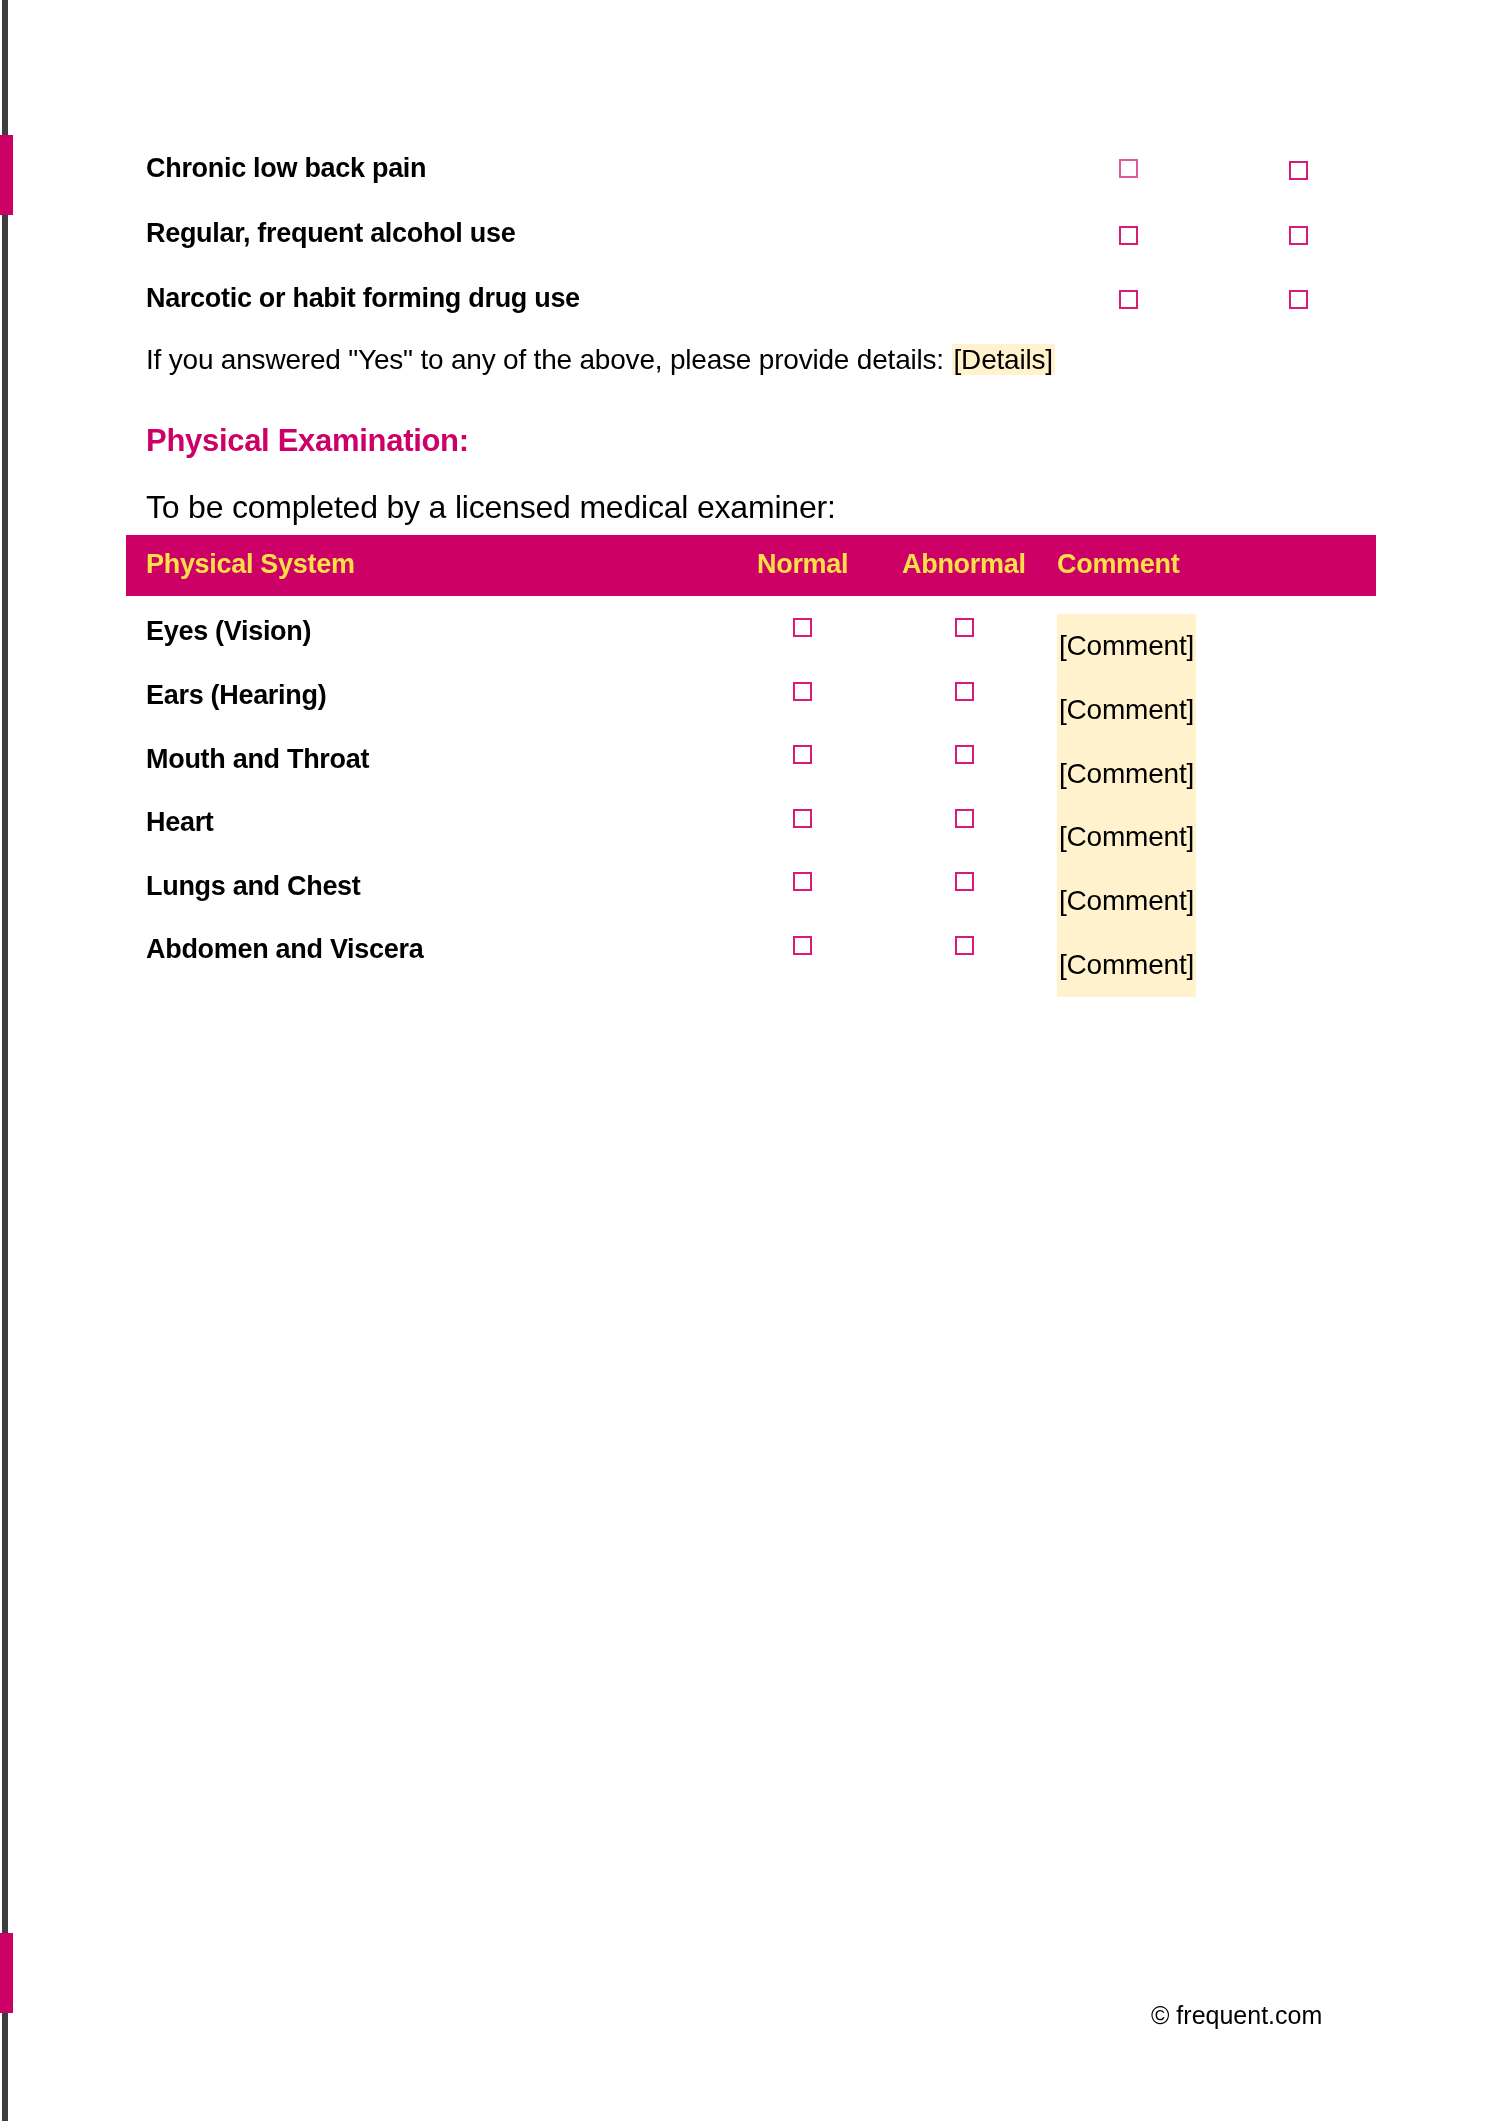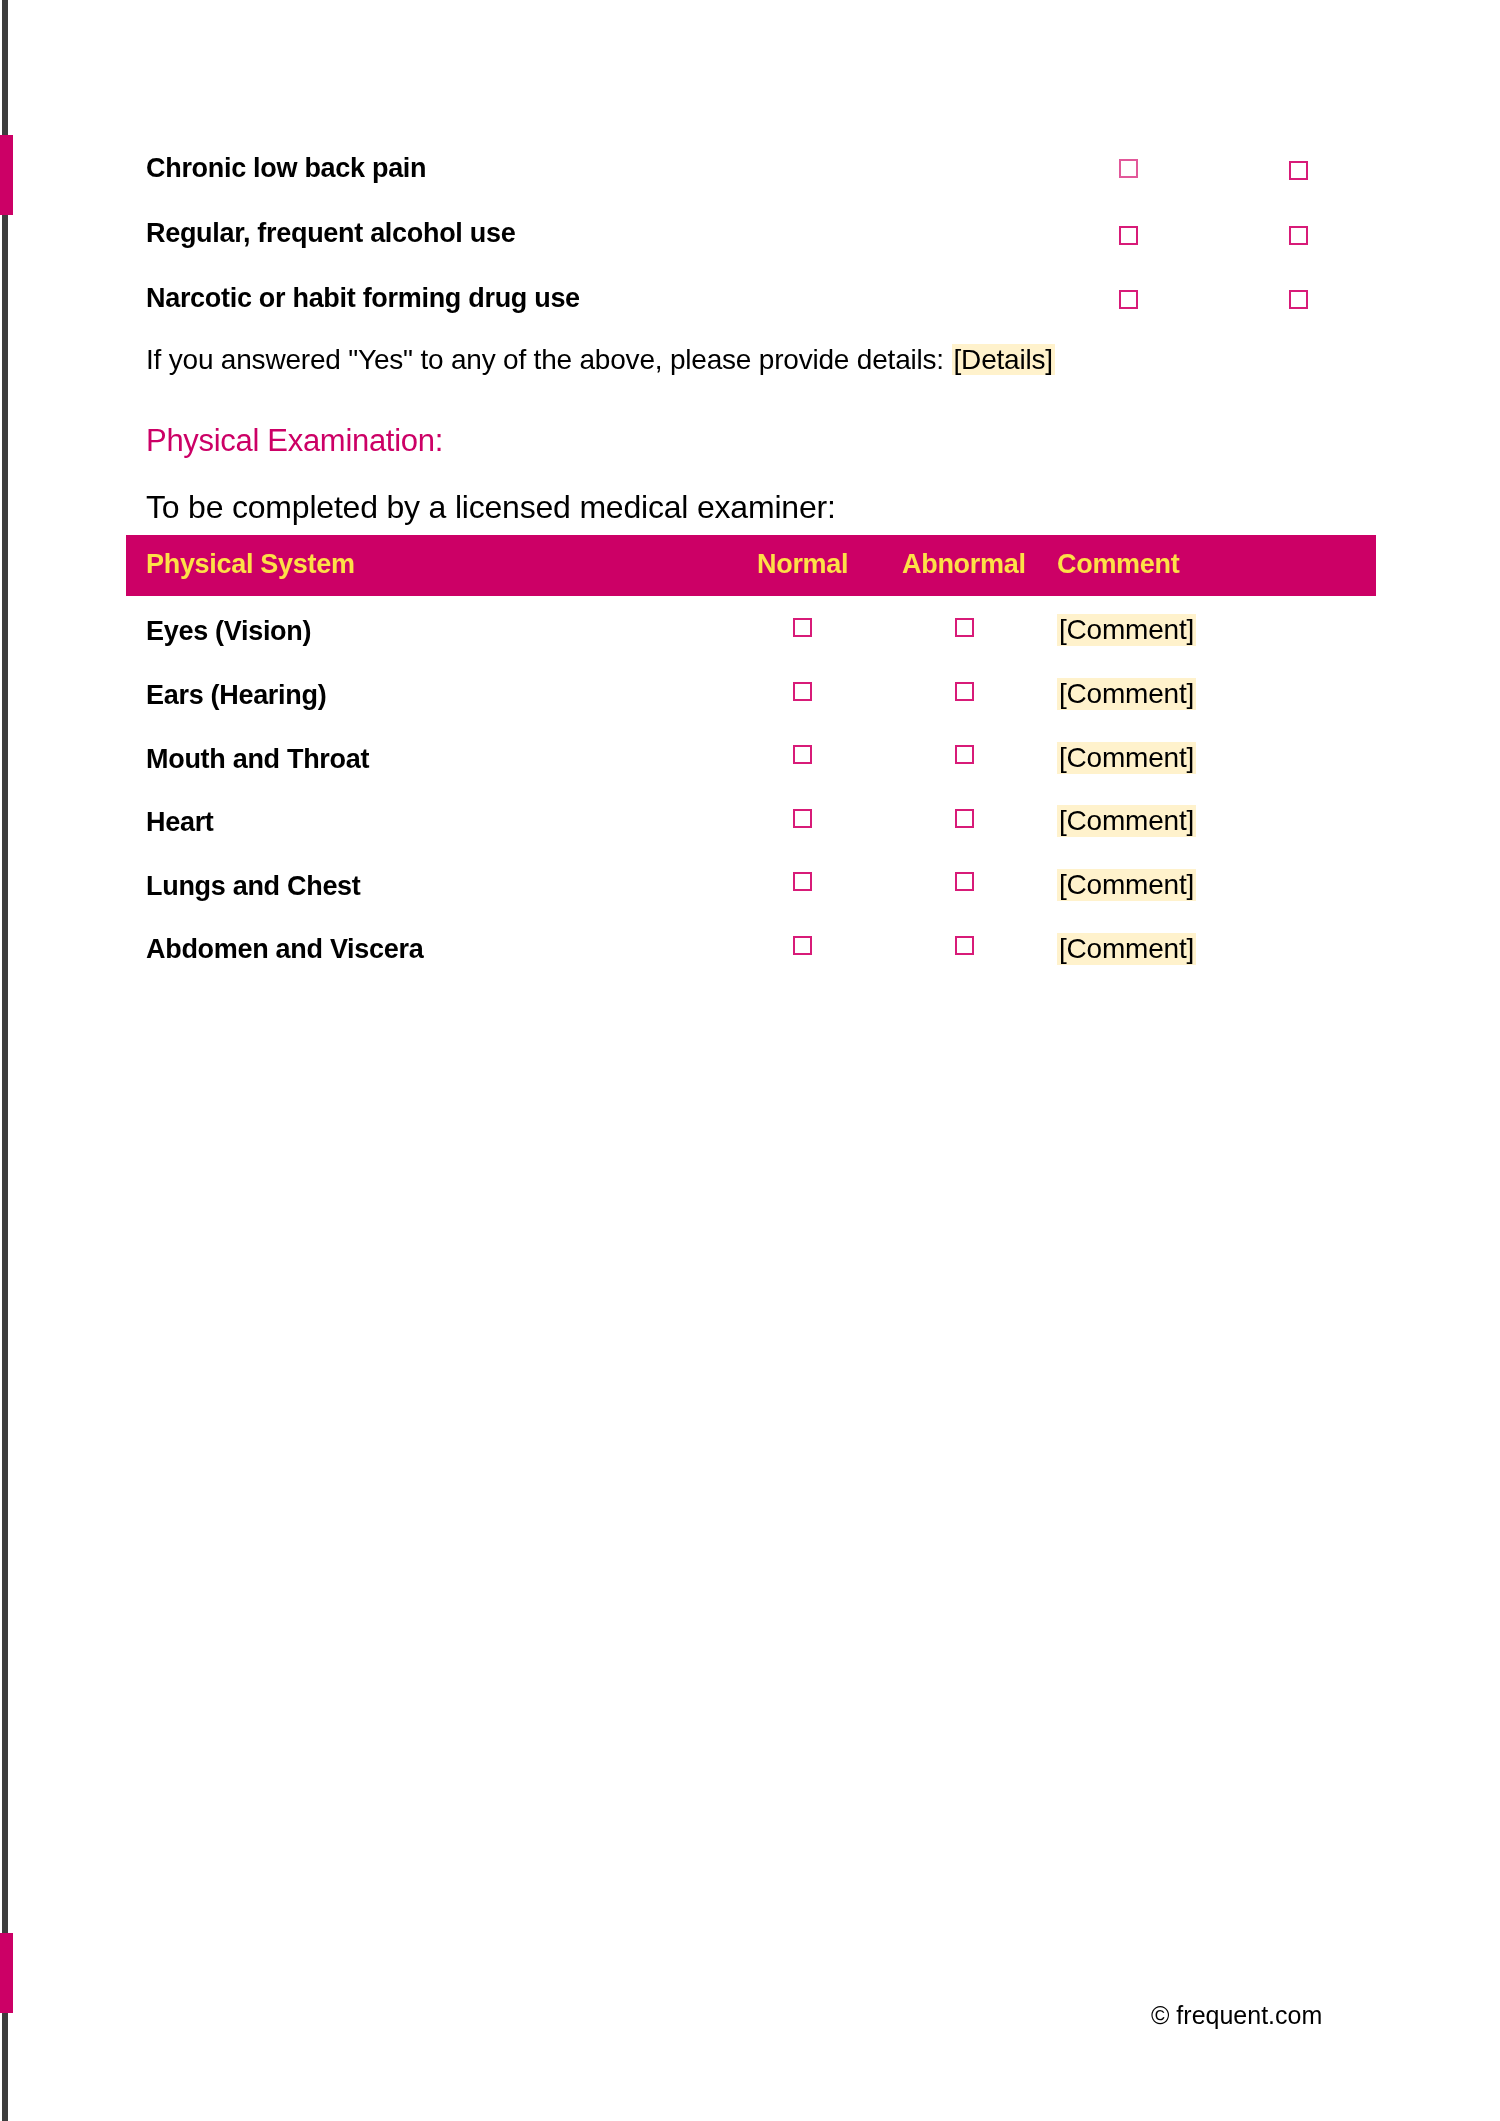--- a/index.html
+++ b/index.html
@@ -11,28 +11,28 @@
   .edge-accent { position:absolute; left:0; width:13px; background:#cc0066; }
   .ea1 { top:135px; height:80px; }
   .ea2 { top:1933px; height:80px; }
 
   .row-q { position:absolute; left:146px; font-weight:bold; font-size:27px; letter-spacing:-0.3px; }
   .cb { position:absolute; width:19px; height:19px; border:2px solid #d81b78; box-sizing:border-box; background:#fff; }
   .cb.light { border-color:#e2589a; }
 
   .details-line { position:absolute; left:146px; top:344px; font-size:28px; letter-spacing:-0.2px; }
   .fill { background:#fff2cc; padding:0 2px; }
-  .section-title { position:absolute; left:146px; top:423px; font-size:31px; font-weight:normal; color:#cc0066; letter-spacing:-0.3px; }
+  .section-title { position:absolute; left:146px; top:423px; font-size:31px; font-weight:bold; color:#cc0066; letter-spacing:-0.3px; }
   .intro { position:absolute; left:146px; top:489px; font-size:32px; letter-spacing:-0.2px; }
 
   .thead { position:absolute; left:126px; top:535px; width:1250px; height:61px; background:#cc0066; }
   .th { position:absolute; top:14px; color:#fde047; font-weight:bold; font-size:27px; letter-spacing:-0.3px; }
 
   .trow-label { position:absolute; left:146px; font-weight:bold; font-size:27px; letter-spacing:-0.3px; }
-  .comment { position:absolute; left:1057px; font-size:28px; background:#fff2cc; padding:0 2px; letter-spacing:-0.2px; }
+  .comment { position:absolute; left:1057px; font-size:28px; background:#fff2cc; padding:16px 2px; letter-spacing:-0.2px; }
   .footer { position:absolute; left:1151px; top:2001px; font-size:25px; }
 </style>
 </head>
 <body>
 
 <div class="edge-bar"></div>
 <div class="edge-accent ea1"></div>
 <div class="edge-accent ea2"></div>
 
 <div>

